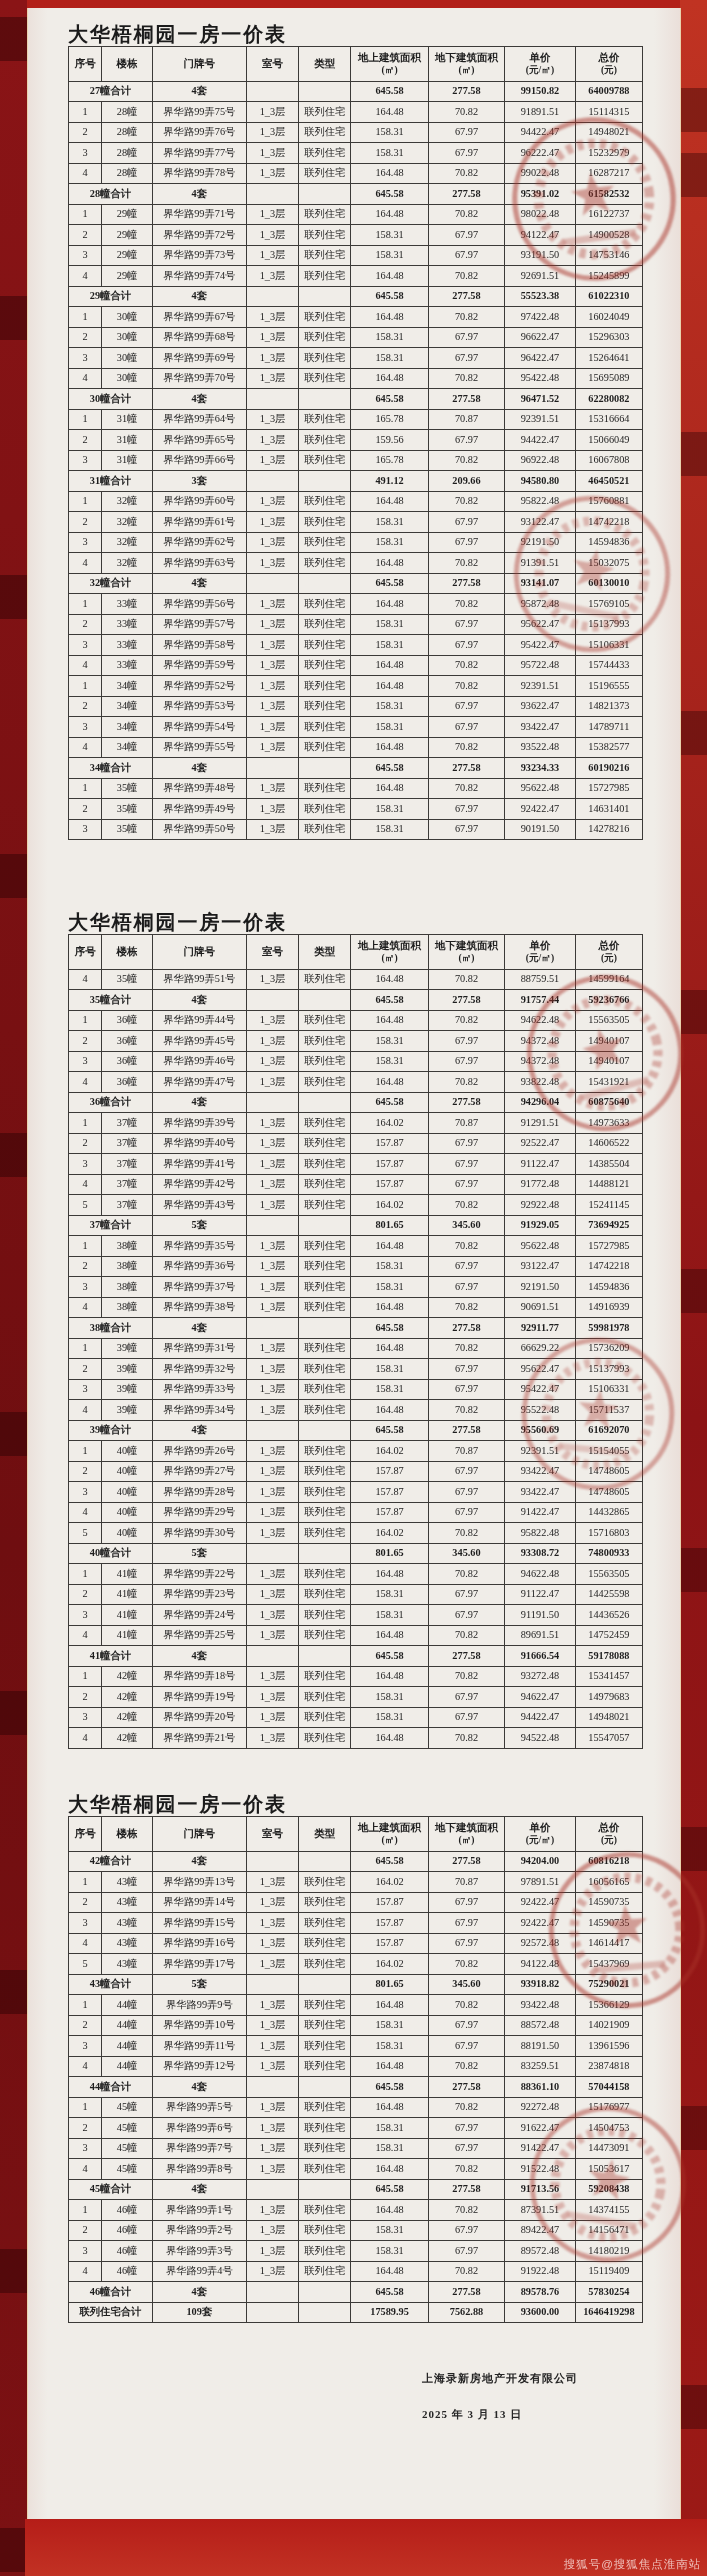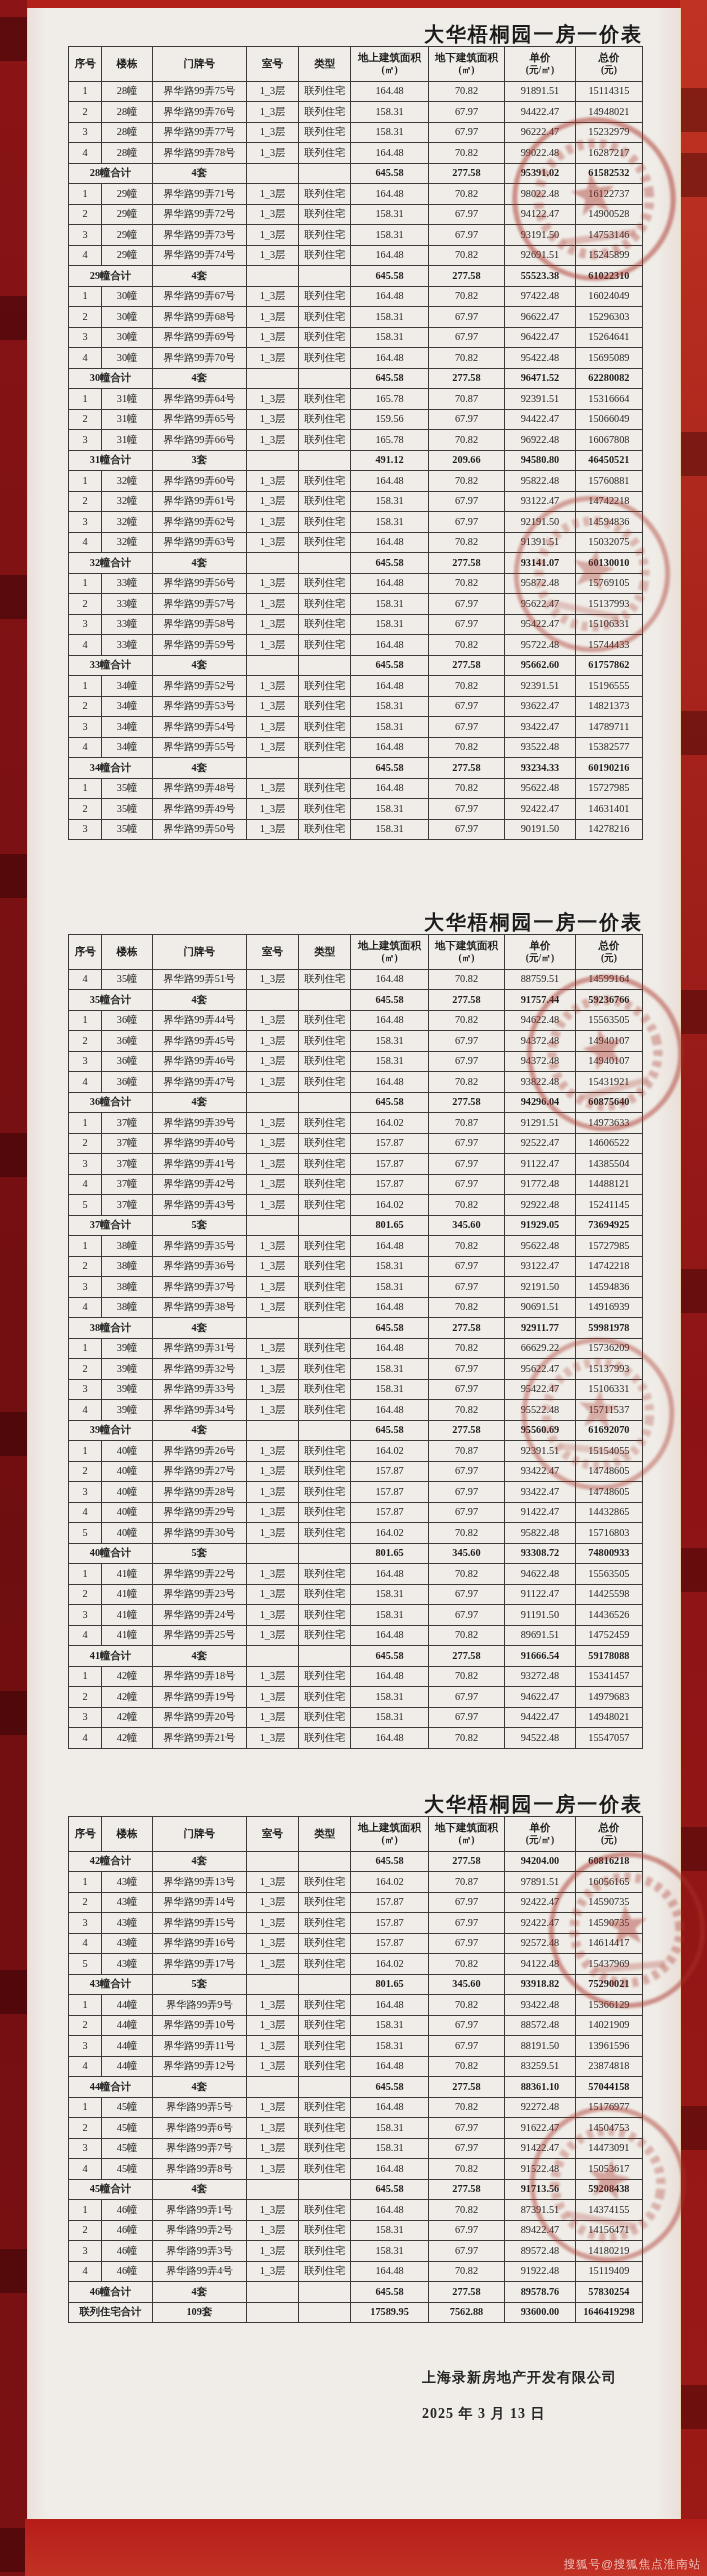--- a/index.html
+++ b/index.html
@@ -30,38 +30,38 @@
     background:
       linear-gradient(90deg, rgba(205,150,140,.14), rgba(255,255,255,0) 3%, rgba(255,255,255,0) 96%, rgba(205,150,140,.16)),
       #f0ede8;
     border-left:1.9px solid #e9d2ae;
     border-right:1.9px solid #e9d2ae;
     box-sizing:border-box;
   }
   .sheet-section{position:absolute;left:40px;width:575px;}
   #sec-0{top:15.3px;} #sec-1{top:903px;} #sec-2{top:1785px;}
   .doc-title{
-    margin:0 0 0 0;text-align:right;font-size:20px;font-weight:700;
+    margin:0 0 0 0;text-align:left;font-size:20px;font-weight:700;
     letter-spacing:1.9px;color:#1b1b1b;line-height:23px;height:23px;
   }
   table.price-table{
     width:575px;border-collapse:collapse;table-layout:fixed;margin-top:0;
     color:#1e1e1e;
   }
   .price-table th,.price-table td{
     border:1px solid #3c3a38;padding:0 1px;text-align:center;vertical-align:middle;
     overflow:hidden;white-space:nowrap;
   }
   .price-table th{height:34px;font-size:10.5px;font-weight:700;line-height:1.25;}
   .price-table th .sub{display:block;font-size:9.6px;font-weight:700;}
   .price-table td{height:19.5px;font-size:10.3px;line-height:1;}
   tr.summary td{font-weight:700;}
   
   .doc-footer{position:absolute;left:394px;top:2352px;color:#262626;
-    font-size:14px;font-weight:600;letter-spacing:1px;line-height:36px;}
+    font-size:11px;font-weight:600;letter-spacing:1px;line-height:36px;}
   
   .stamp{position:absolute;color:#a83228;opacity:.5;filter:blur(1.3px);z-index:3;pointer-events:none;}
   .stamp svg{display:block;width:100%;height:100%;}
   
   .bottom-band{
     position:absolute;left:0;right:0;top:2519px;height:57px;z-index:2;
     background:linear-gradient(180deg,#b51d18,#c23224);
     margin-left:25px;
   }
   .watermark{
@@ -98,20 +98,30 @@
             <th><span>门牌号</span></th>
             <th><span>室号</span></th>
             <th><span>类型</span></th>
             <th><span>地上建筑面积</span><span class="sub">(㎡)</span></th>
             <th><span>地下建筑面积</span><span class="sub">(㎡)</span></th>
             <th><span>单价</span><span class="sub">(元/㎡)</span></th>
             <th><span>总价</span><span class="sub">(元)</span></th>
           </tr>
         </thead>
       <tbody>
+          <tr class="summary">
+            <td colspan="2">27幢合计</td>
+            <td>4套</td>
+            <td></td>
+            <td></td>
+            <td>645.58</td>
+            <td>277.58</td>
+            <td>99150.82</td>
+            <td>64009788</td>
+          </tr>
           <tr class="unit">
             <td>1</td>
             <td>28幢</td>
             <td>界华路99弄75号</td>
             <td>1_3层</td>
             <td>联列住宅</td>
             <td>164.48</td>
             <td>70.82</td>
             <td>91891.51</td>
             <td>15114315</td>
@@ -400,30 +410,20 @@
           <tr class="unit">
             <td>4</td>
             <td>33幢</td>
             <td>界华路99弄59号</td>
             <td>1_3层</td>
             <td>联列住宅</td>
             <td>164.48</td>
             <td>70.82</td>
             <td>95722.48</td>
             <td>15744433</td>
-          </tr>
-          <tr class="summary">
-            <td colspan="2">33幢合计</td>
-            <td>4套</td>
-            <td></td>
-            <td></td>
-            <td>645.58</td>
-            <td>277.58</td>
-            <td>95662.60</td>
-            <td>61757862</td>
           </tr>
           <tr class="unit">
             <td>1</td>
             <td>34幢</td>
             <td>界华路99弄52号</td>
             <td>1_3层</td>
             <td>联列住宅</td>
             <td>164.48</td>
             <td>70.82</td>
             <td>92391.51</td>

